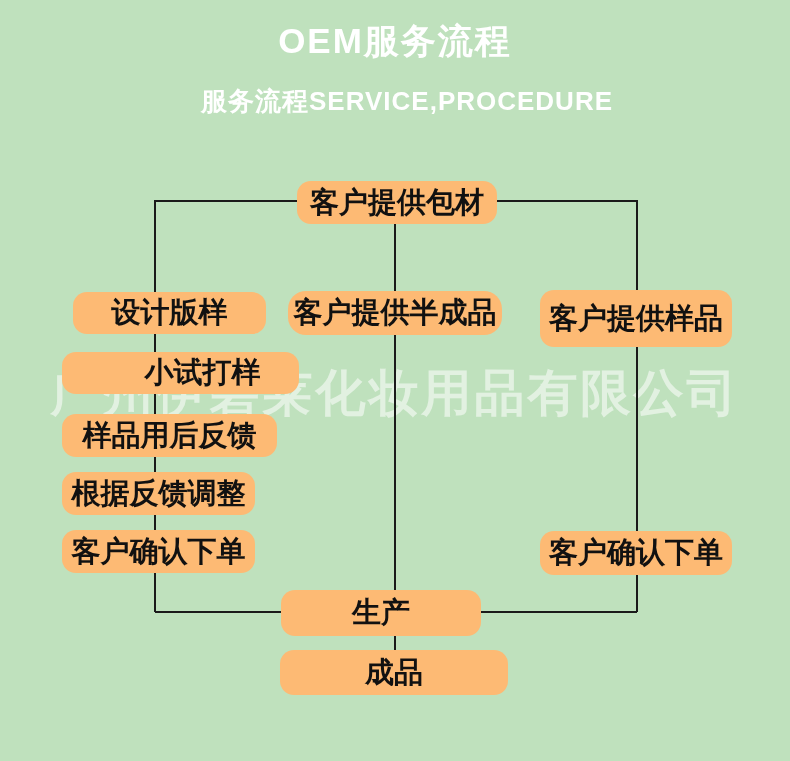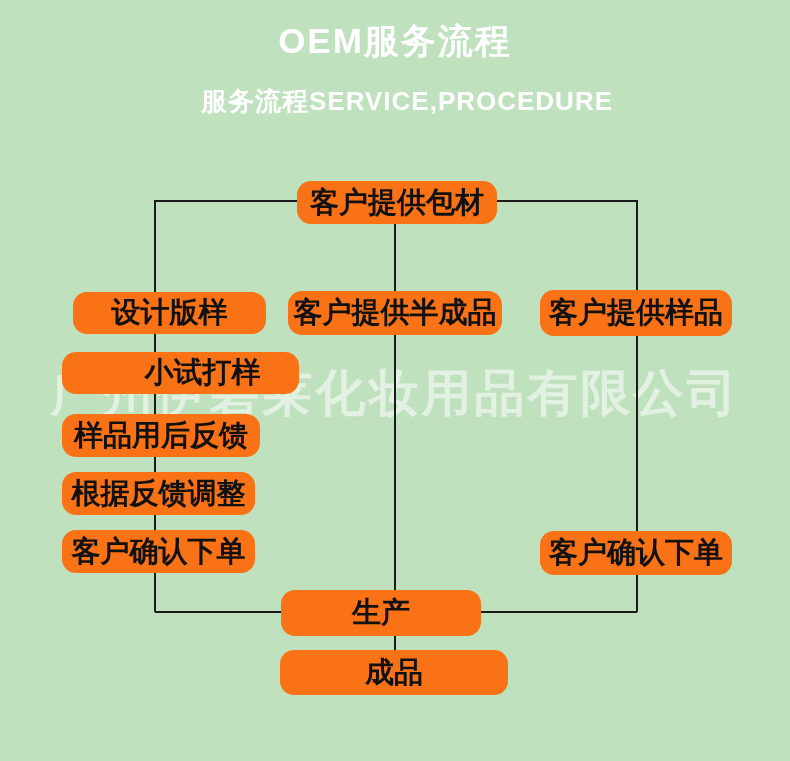--- a/index.html
+++ b/index.html
@@ -54,21 +54,21 @@
   }
   .line {
     position: absolute;
     background: #1a1a1a;
     z-index: 3;
   }
   .line.h { height: 1.5px; }
   .line.v { width: 1.5px; }
   .node {
     position: absolute;
-    background: #f97316;
+    background: #fdba74;
     border-radius: 14px;
     display: flex;
     align-items: center;
     justify-content: center;
     font-size: 29px;
     font-weight: 700;
     color: #111111;
     white-space: nowrap;
     z-index: 4;
   }
@@ -86,25 +86,25 @@
   <div class="line h" style="left:155px; top:200px; width:482px;"></div>
   <div class="line h" style="left:155px; top:611px; width:482px;"></div>
   <div class="line v" style="left:154px; top:200px; height:412px;"></div>
   <div class="line v" style="left:394px; top:200px; height:452px;"></div>
   <div class="line v" style="left:636px; top:200px; height:412px;"></div>
 
   <div class="node" style="left:297px; top:181px; width:200px; height:43px;">客户提供包材</div>
 
   <div class="node" style="left:62px; top:292px; width:193px; height:42px;margin-left:11px;">设计版样</div>
   <div class="node" style="left:62px; top:352px; width:193px; height:42px;padding-left:44px;">小试打样</div>
-  <div class="node" style="left:62px; top:414px; width:198px; height:43px;">样品用后反馈</div>
+  <div class="node" style="left:62px; top:414px; width:215px; height:43px;">样品用后反馈</div>
   <div class="node" style="left:62px; top:472px; width:193px; height:43px;">根据反馈调整</div>
   <div class="node" style="left:62px; top:530px; width:193px; height:43px;">客户确认下单</div>
 
-  <div class="node" style="left:288px; top:291px; width:214px; height:44px;">客户提供半成品</div>
+  <div class="node" style="left:288px; top:291px; width:214px; height:44px;border-radius:18px;">客户提供半成品</div>
 
-  <div class="node" style="left:540px; top:290px; width:192px; height:46px;font-family:Liberation Serif, serif;">客户提供样品</div>
+  <div class="node" style="left:540px; top:290px; width:192px; height:57px;font-family:Liberation Serif, serif;">客户提供样品</div>
   <div class="node" style="left:540px; top:531px; width:192px; height:44px;">客户确认下单</div>
 
   <div class="node" style="left:281px; top:590px; width:200px; height:46px;">生产</div>
   <div class="node" style="left:280px; top:650px; width:228px; height:45px;">成品</div>
 
 </div>
 
 </body></html>

